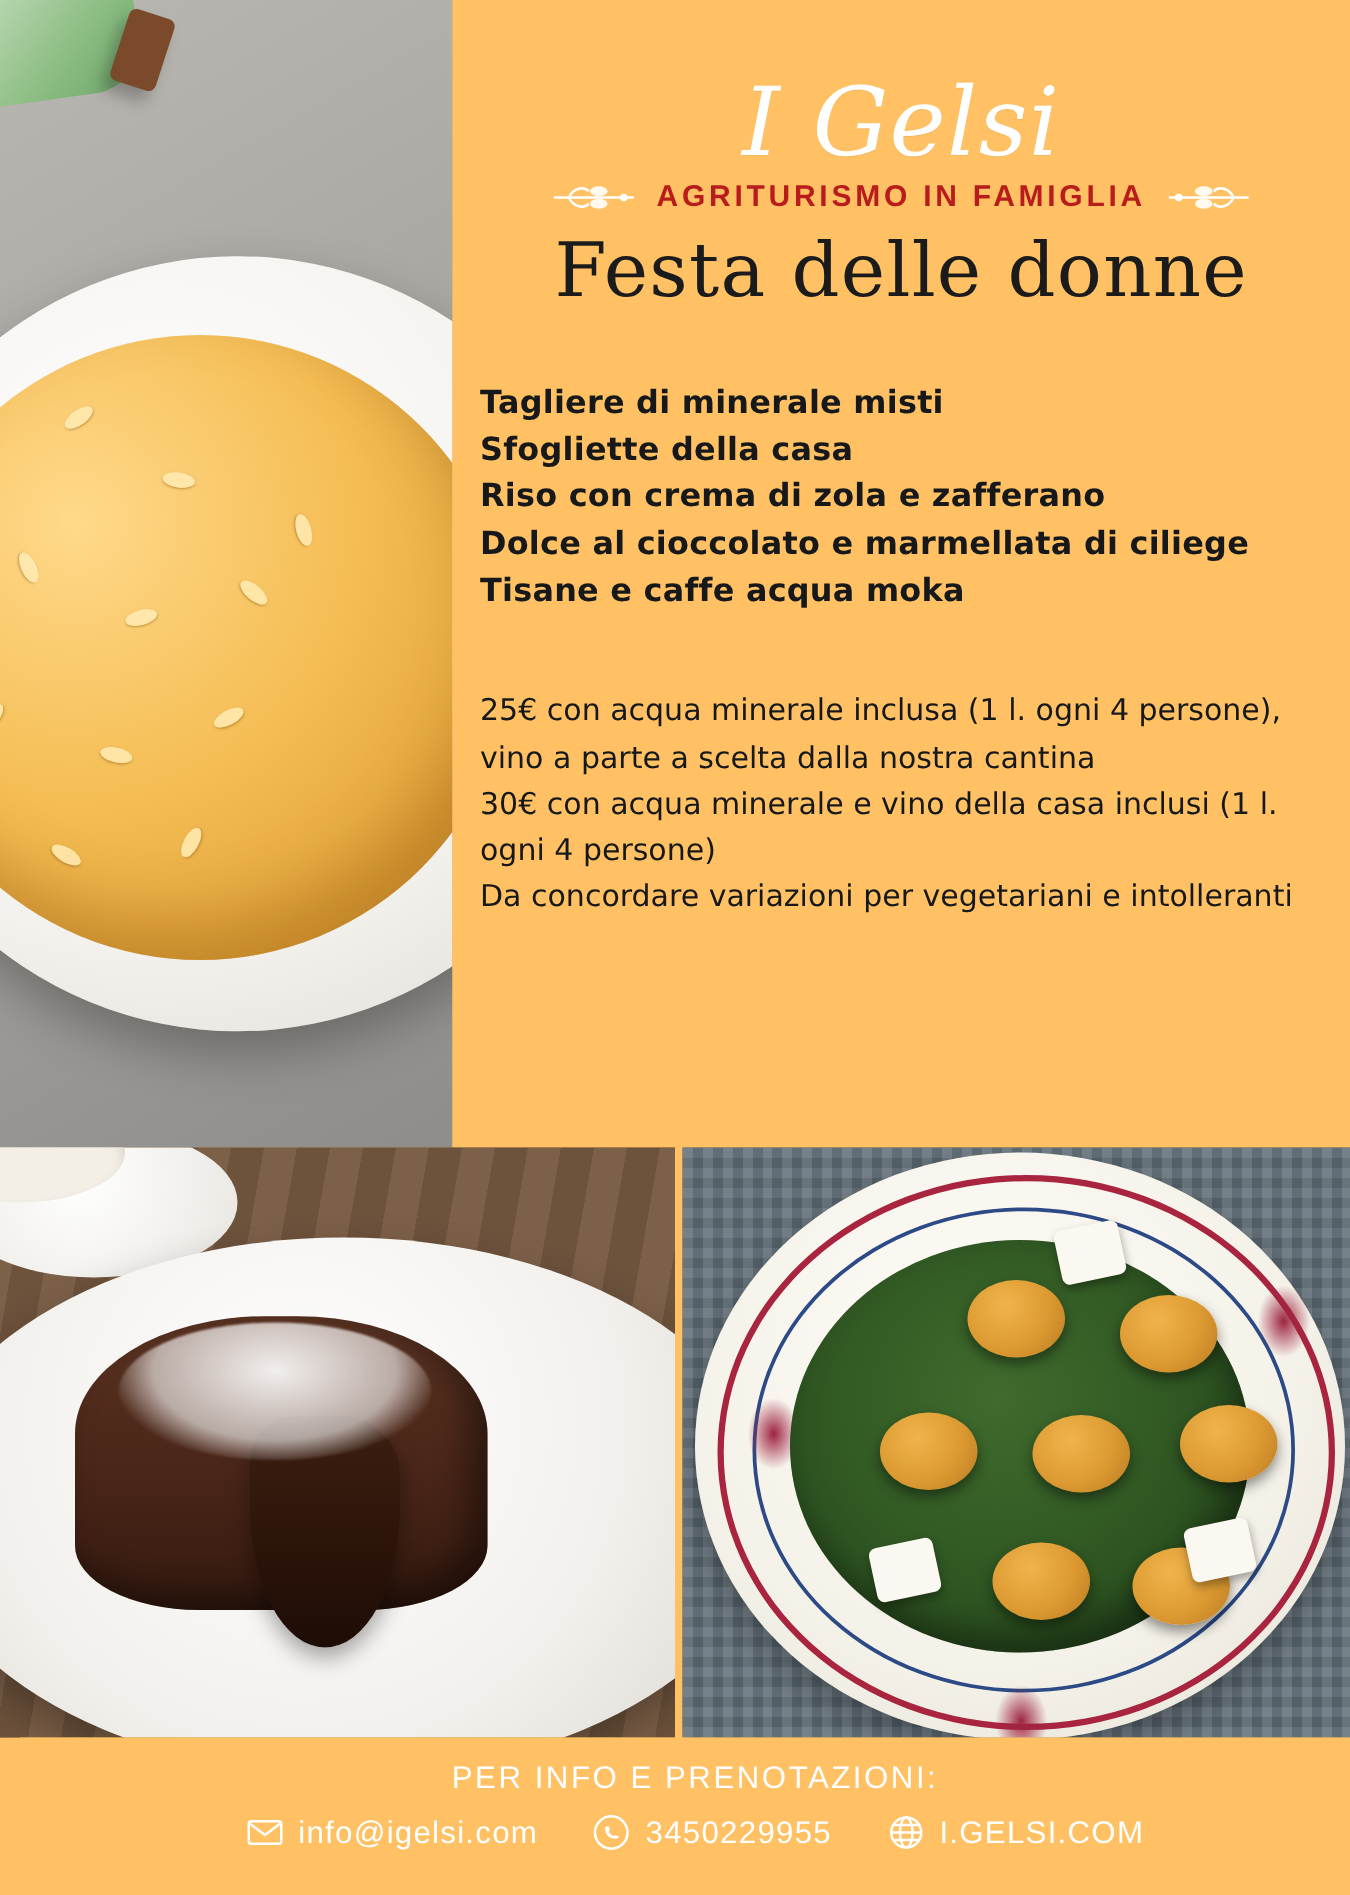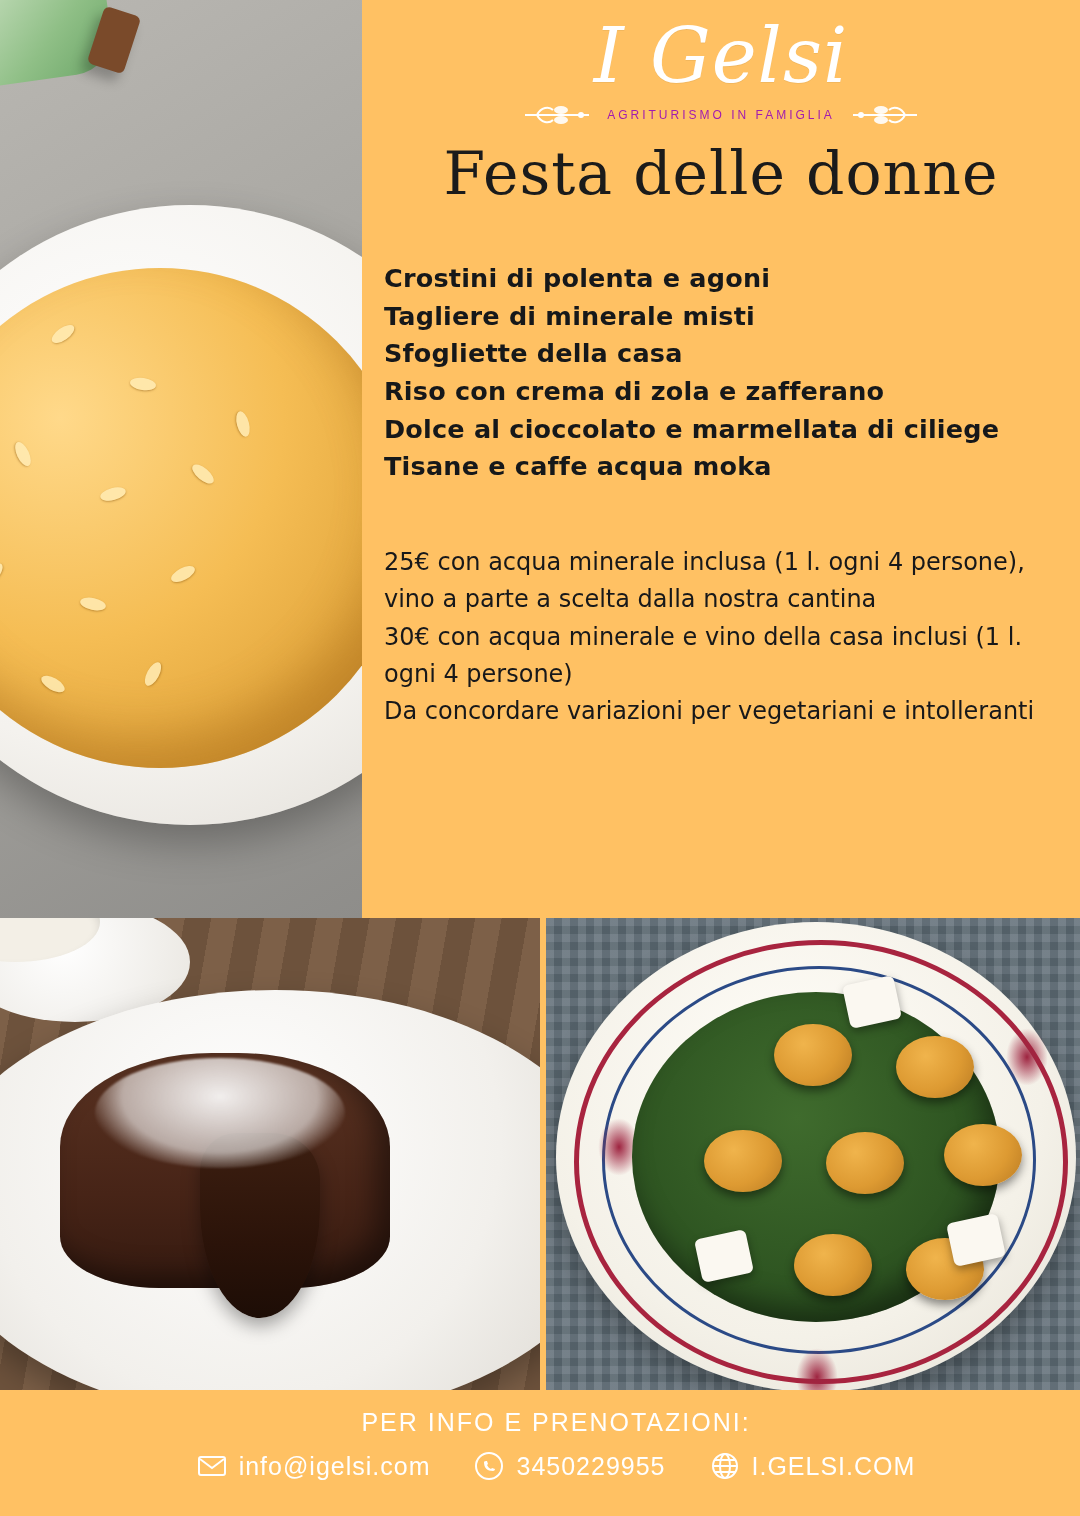--- a/index.html
+++ b/index.html
@@ -107,33 +107,34 @@
     color: #ffffff;
   }
   .logo-name {
     font-family: "DejaVu Serif", serif;
     font-style: italic;
     font-size: 76px;
     line-height: 1.05;
     letter-spacing: 1px;
     color: #ffffff;
     text-shadow: 0 1px 0 rgba(0,0,0,.05);
+    margin-top: 42px;
   }
   .logo-sub-row {
     display: flex;
     align-items: center;
     justify-content: center;
     gap: 14px;
     margin-top: 6px;
   }
   .logo-sub {
-    font-size: 12px;
+    font-size: 24px;
     letter-spacing: 3px;
-    font-weight: normal;
-    color: #a21caf;
+    font-weight: bold;
+    color: #b91c1c;
   }
   .flourish {
     width: 70px;
     height: 26px;
     color: #ffffff;
   }
 
   .event-title {
     margin-top: 10px;
     text-align: center;
@@ -417,21 +418,20 @@
             <ellipse cx="32" cy="18" rx="7" ry="4" fill="#ffffff" opacity=".9"></ellipse>
             <circle cx="12" cy="13" r="3" fill="#ffffff"></circle>
           </svg>
         </span>
       </div>
     </div>
 
     <div class="event-title">Festa delle donne</div>
 
     <ul class="menu-list">
-      <li class="menu-item">Crostini di polenta e agoni</li>
       <li class="menu-item">Tagliere di minerale misti</li>
       <li class="menu-item">Sfogliette della casa</li>
       <li class="menu-item">Riso con crema di zola e zafferano</li>
       <li class="menu-item">Dolce al cioccolato e marmellata di ciliege</li>
       <li class="menu-item">Tisane e caffe acqua moka</li>
     </ul>
 
     <div class="prices">
       <div class="price-line">25€ con acqua minerale inclusa (1 l. ogni 4 persone), vino a parte a scelta dalla nostra cantina</div>
       <div class="price-line">30€ con acqua minerale e vino della casa inclusi (1 l. ogni 4 persone)</div>

